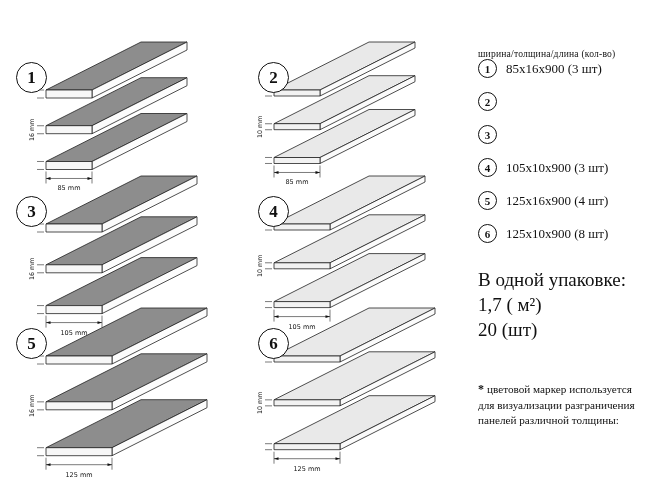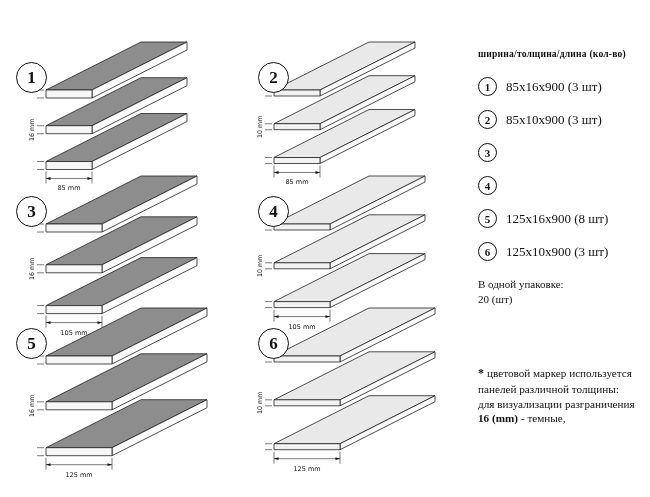--- a/index.html
+++ b/index.html
@@ -5,25 +5,25 @@
   html,body{margin:0;padding:0;background:#ffffff;}
   .page{position:relative;width:650px;height:497px;background:#ffffff;overflow:hidden;
         font-family:"Liberation Serif","DejaVu Serif",serif;color:#111;}
   .diagram-area{position:absolute;left:0;top:0;width:470px;height:497px;}
   .group{position:absolute;width:0;height:0;}
   .num-circle{display:flex;align-items:center;justify-content:center;
               border:1.6px solid #111;border-radius:50%;background:#fff;font-weight:bold;}
   .num-circle.big{position:absolute;width:29px;height:29px;font-size:17px;z-index:3;}
   .num-circle.small{width:17px;height:17px;font-size:11px;flex:none;}
   .legend{position:absolute;left:478px;top:48px;width:168px;}
-  .legend-header{font-weight:bold;font-size:9.6px;letter-spacing:0.2px;margin-bottom:18px;white-space:nowrap;}
+  .legend-header{font-weight:normal;font-size:9.6px;letter-spacing:0.2px;white-space:nowrap;}
   .legend-item{display:flex;align-items:center;gap:9px;margin-bottom:14px;}
   .legend-label{font-size:13px;white-space:nowrap;text-align:center;}
-  .package{margin-top:16px;font-size:11px;line-height:1.32;}
-  .note{margin-top:60px;font-size:11.2px;line-height:1.32;}
+  .package{margin-top:24px;font-size:19px;line-height:1.32;}
+  .note{margin-top:40px;font-size:11.2px;line-height:1.32;}
   .note-line b{font-weight:bold;}
   .star{font-weight:bold;margin-right:3px;font-size:12px;}
   svg text{font-family:"DejaVu Sans",sans-serif;}
 </style>
 </head>
 <body>
 
 <div class="page">
 
   <div class="diagram-area" id="diagram-area">
@@ -193,43 +193,43 @@
 
   <aside class="legend">
     <div class="legend-header">ширина/толщина/длина (кол-во)</div>
 
     <div class="legend-item">
       <span class="num-circle small">1</span>
       <span class="legend-label">85x16x900 (3 шт)</span>
     </div>
     <div class="legend-item">
       <span class="num-circle small">2</span>
-      <span class="legend-label">85x10x900 (3 шт)</span>
     </div>
     <div class="legend-item">
       <span class="num-circle small">3</span>
     </div>
     <div class="legend-item">
       <span class="num-circle small">4</span>
+      <span class="legend-label">105x10x900 (3 шт)</span>
     </div>
     <div class="legend-item">
       <span class="num-circle small">5</span>
-      <span class="legend-label">125x16x900 (8 шт)</span>
+      <span class="legend-label">125x16x900 (4 шт)</span>
     </div>
     <div class="legend-item">
       <span class="num-circle small">6</span>
-      <span class="legend-label">125x10x900 (3 шт)</span>
+      <span class="legend-label">125x10x900 (8 шт)</span>
     </div>
 
     <div class="package">
       <div class="pkg-line">В одной упаковке:</div>
+      <div class="pkg-line">1,7 ( м²)</div>
       <div class="pkg-line">20 (шт)</div>
     </div>
 
     <div class="note">
       <div class="note-line"><b class="star">*</b><span>цветовой маркер используется</span></div>
+      <div class="note-line">для визуализации разграничения</div>
       <div class="note-line">панелей различной толщины:</div>
-      <div class="note-line">для визуализации разграничения</div>
-      <div class="note-line"><b>16 (mm)</b><span> -  темные,</span></div>
     </div>
   </aside>
 
 </div>
 
 </body></html>

